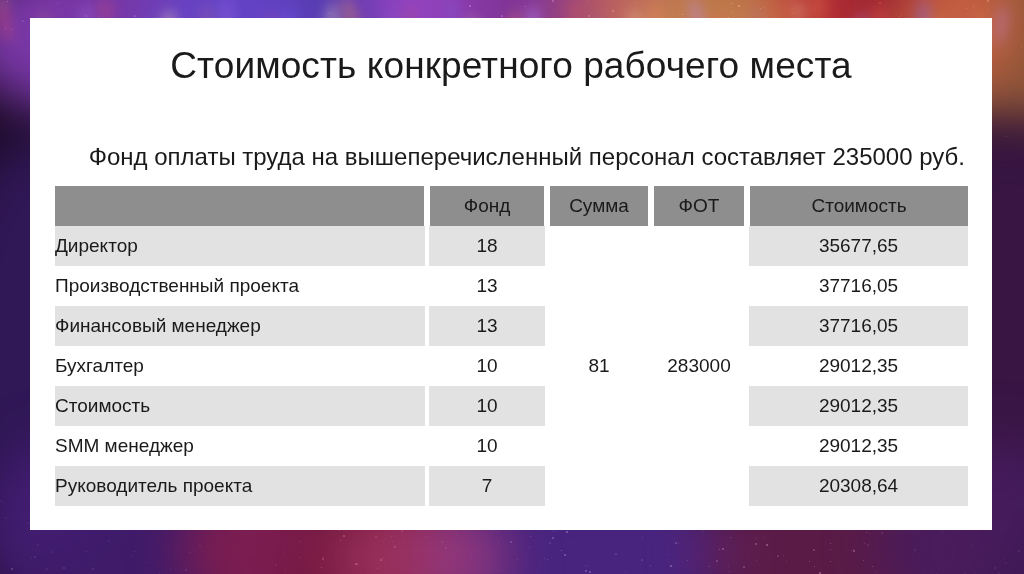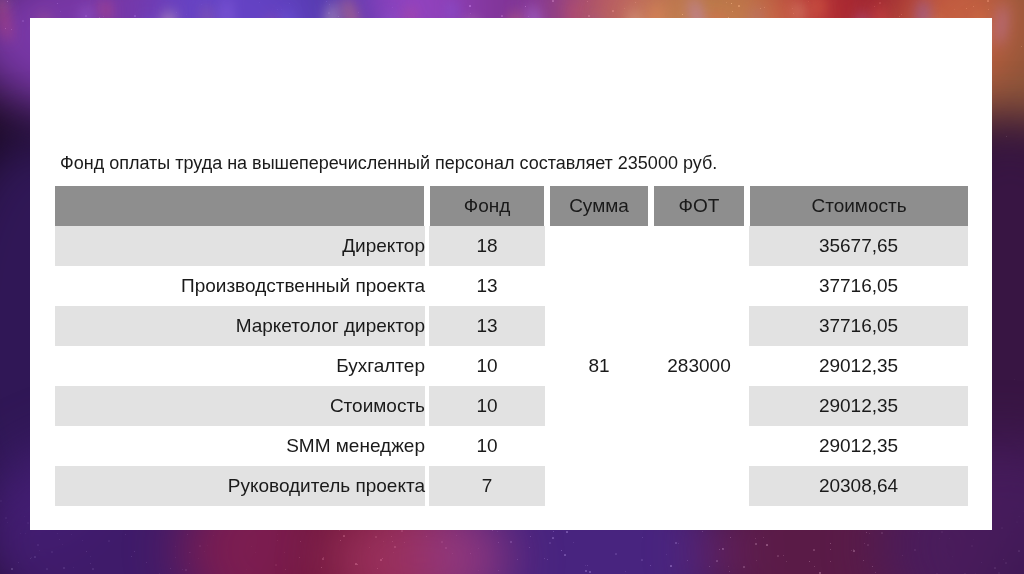--- a/index.html
+++ b/index.html
@@ -22,41 +22,41 @@
     background:#ffffff;
   }
 
   #slide-title{
     position:absolute;left:0;top:27px;width:962px;
     text-align:center;font-size:37px;color:#1a1a1a;
     font-weight:400;letter-spacing:.1px;white-space:nowrap;
   }
 
   #slide-subtitle{
-    position:absolute;left:30px;top:135px;width:905px;
-    font-size:18px;color:#1a1a1a;white-space:nowrap;
+    position:absolute;left:30px;top:125px;width:905px;
+    font-size:24px;color:#1a1a1a;white-space:nowrap;text-align:right;
   }
 
   
   #cost-table{
     position:absolute;left:25px;top:168px;
     width:913px;border-collapse:collapse;table-layout:fixed;
   }
   #cost-table td,#cost-table th{
     padding:0;margin:0;font-weight:400;font-size:19px;color:#1a1a1a;
     height:40px;vertical-align:middle;
   }
   thead th{
     background:#8e8e8e;height:39px;font-size:19px;color:#111;
     text-align:center;border-right:2px solid #ffffff;
   }
   thead th.h-role{border-right:2px solid #ffffff;}
   thead th:last-child{border-right:none;}
 
-  tbody td.c-role{text-align:right;padding-left:10px;}
+  tbody td.c-role{text-align:left;padding-left:10px;}
   tbody td.c-score{text-align:center;}
   tbody td.c-merge{text-align:center;background:#ffffff;font-size:19px;}
   tbody td.c-cost{text-align:center;}
 
   tr.band td.c-role,tr.band td.c-score,tr.band td.c-cost{background:#e2e2e2;}
   tr.plain td.c-role,tr.plain td.c-score,tr.plain td.c-cost{background:#ffffff;}
 
   
   .gap{width:4px;background:#ffffff!important;}
 </style>
@@ -542,20 +542,21 @@
     <div class="streak" style="left: 877px; top: 6px; width: 7px; height: 30px; background: rgba(255, 90, 90, 0.6); transform: rotate(-7deg);"></div>
     <div class="streak" style="left: 919px; top: -1px; width: 8px; height: 33px; background: rgba(120, 110, 255, 0.6); transform: rotate(4deg);"></div>
     <div class="streak" style="left: 938px; top: 18px; width: 3px; height: 36px; background: rgba(255, 225, 190, 0.75); transform: rotate(-15deg);"></div>
     <div class="streak" style="left: 980px; top: 11px; width: 4px; height: 39px; background: rgba(255, 150, 90, 0.65); transform: rotate(-4deg);"></div>
     <div class="streak" style="left: 999px; top: 4px; width: 5px; height: 42px; background: rgba(190, 140, 255, 0.7); transform: rotate(7deg);"></div>
     <div class="streak" style="left: 1px; top: -3px; width: 6px; height: 45px; background: rgba(255, 90, 90, 0.6); transform: rotate(-12deg);"></div>
   </div>
 
 <div id="card">
 
+  <div id="slide-title">Стоимость конкретного рабочего места</div>
 
   <div id="slide-subtitle">Фонд оплаты труда на вышеперечисленный персонал составляет 235000 руб.</div>
 
   <table id="cost-table">
     <colgroup>
       <col style="width:370px">
       <col style="width:4px">
       <col style="width:116px">
       <col style="width:4px">
       <col style="width:100px">
@@ -590,21 +591,21 @@
           <td class="c-cost">35677,65</td>
         </tr>
         <tr class="plain">
           <td class="c-role">Производственный проекта</td>
           <td class="gap"></td>
           <td class="c-score">13</td>
           <td class="gap"></td>
           <td class="c-cost">37716,05</td>
         </tr>
         <tr class="band">
-          <td class="c-role">Маркетолог директор</td>
+          <td class="c-role">Финансовый менеджер</td>
           <td class="gap"></td>
           <td class="c-score">13</td>
           <td class="gap"></td>
           <td class="c-cost">37716,05</td>
         </tr>
         <tr class="plain">
           <td class="c-role">Бухгалтер</td>
           <td class="gap"></td>
           <td class="c-score">10</td>
           <td class="gap"></td>

